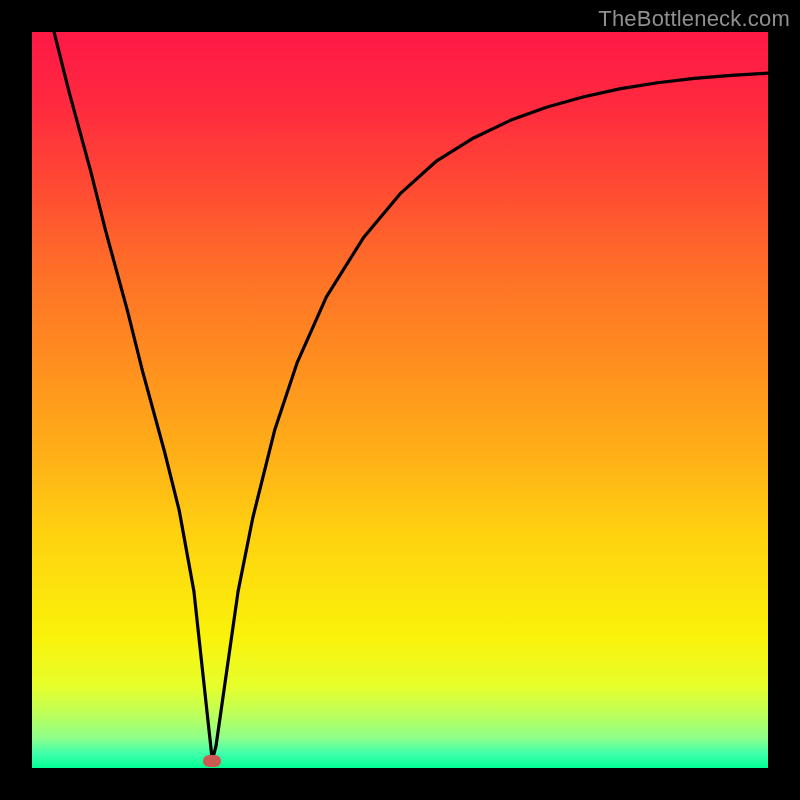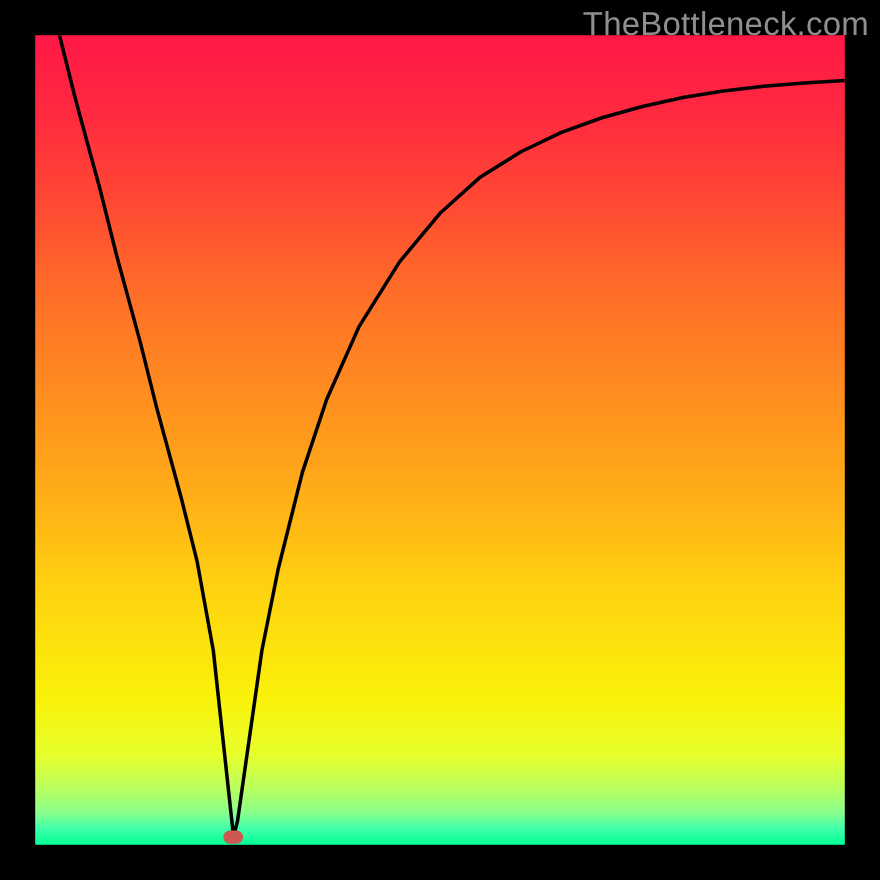--- a/index.html
+++ b/index.html
@@ -31,21 +31,21 @@
       #8bff8c 96%,
       #41ffab 98%,
       #00ff95 100%
     );
   }
   .watermark {
     position: absolute;
     top: 6px;
     right: 10px;
     font-family: Arial, Helvetica, sans-serif;
-    font-size: 30px;
+    font-size: 22px;
     font-weight: 500;
     color: #8f8f8f;
     letter-spacing: 0.2px;
   }
   svg.curve {
     position: absolute;
     left: 0; top: 0;
     width: 100%;
     height: 100%;
   }

